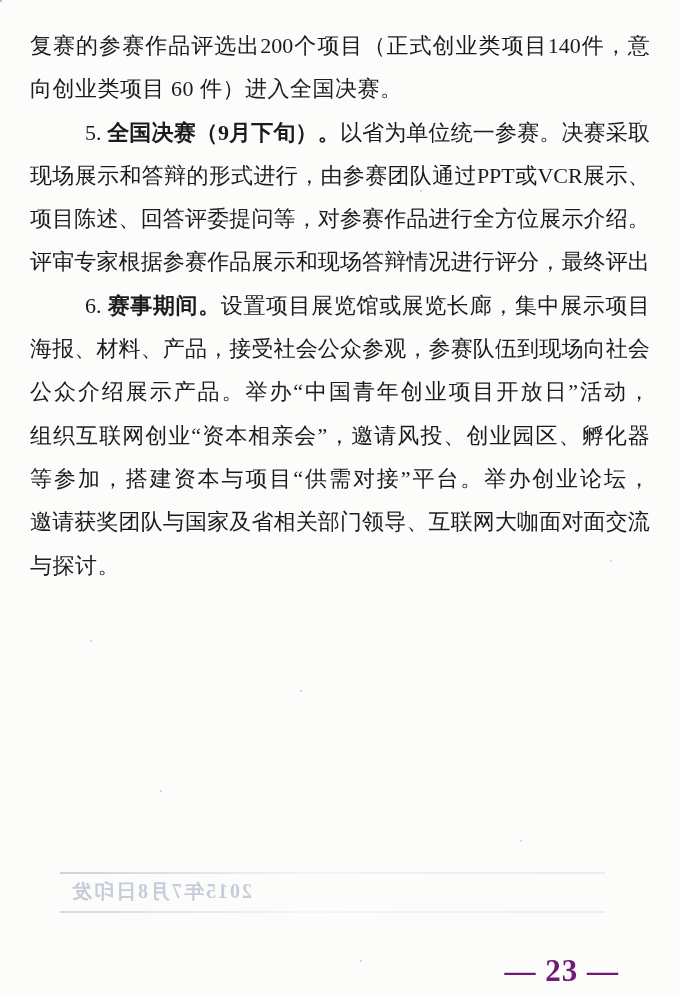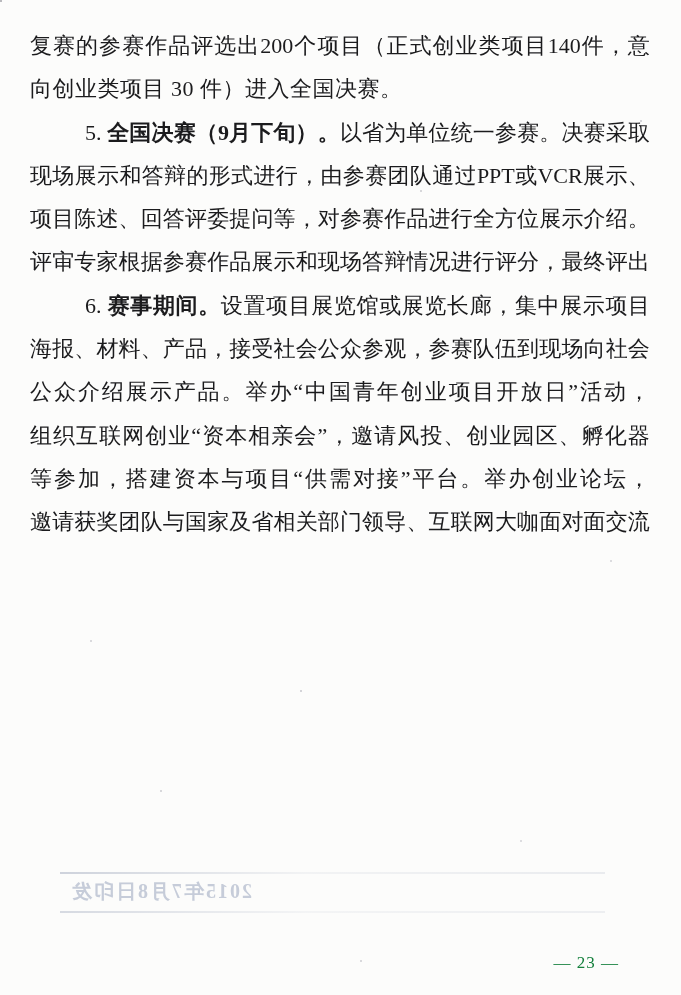--- a/index.html
+++ b/index.html
@@ -59,45 +59,46 @@
     transform:scaleX(-1);
     font-size:20px;font-weight:bold;
     letter-spacing:2px;
     color:#c6ccd9;
     filter:blur(0.4px);
     text-align:center;
     white-space:nowrap;
   }
   .pagenum{
     position:absolute;right:62px;top:953px;
-    font-size:17px;
-    font-weight:normal;
+    font-size:31px;
+    font-weight:bold;
     letter-spacing:1px;
-    color:#15803d;
+    color:#701a75;
     white-space:pre;
   }
 </style>
 </head>
 <body>
 
 <div class="page">
 
   <div class="textblock" id="body-lines">
       <div class="line fill"><span>复</span><span>赛</span><span>的</span><span>参</span><span>赛</span><span>作</span><span>品</span><span>评</span><span>选</span><span>出</span><span>200</span><span>个</span><span>项</span><span>目</span><span>（</span><span>正</span><span>式</span><span>创</span><span>业</span><span>类</span><span>项</span><span>目</span><span>140</span><span>件</span><span>，</span><span>意</span></div>
-      <div class="line short"><span>向创业类项目 30 件）进入全国决赛。</span></div>
+      <div class="line short"><span>向创业类项目 60 件）进入全国决赛。</span></div>
       <div class="line fill indent"><span>5. </span><span class="b">全</span><span class="b">国</span><span class="b">决</span><span class="b">赛</span><span class="b">（</span><span class="b">9</span><span class="b">月</span><span class="b">下</span><span class="b">旬</span><span class="b">）</span><span class="b">。</span><span>以</span><span>省</span><span>为</span><span>单</span><span>位</span><span>统</span><span>一</span><span>参</span><span>赛</span><span>。</span><span>决</span><span>赛</span><span>采</span><span>取</span></div>
       <div class="line fill"><span>现</span><span>场</span><span>展</span><span>示</span><span>和</span><span>答</span><span>辩</span><span>的</span><span>形</span><span>式</span><span>进</span><span>行</span><span>，</span><span>由</span><span>参</span><span>赛</span><span>团</span><span>队</span><span>通</span><span>过</span><span>PPT</span><span>或</span><span>VCR</span><span>展</span><span>示</span><span>、</span></div>
       <div class="line fill"><span>项</span><span>目</span><span>陈</span><span>述</span><span>、</span><span>回</span><span>答</span><span>评</span><span>委</span><span>提</span><span>问</span><span>等</span><span>，</span><span>对</span><span>参</span><span>赛</span><span>作</span><span>品</span><span>进</span><span>行</span><span>全</span><span>方</span><span>位</span><span>展</span><span>示</span><span>介</span><span>绍</span><span>。</span></div>
       <div class="line fill"><span>评</span><span>审</span><span>专</span><span>家</span><span>根</span><span>据</span><span>参</span><span>赛</span><span>作</span><span>品</span><span>展</span><span>示</span><span>和</span><span>现</span><span>场</span><span>答</span><span>辩</span><span>情</span><span>况</span><span>进</span><span>行</span><span>评</span><span>分</span><span>，</span><span>最</span><span>终</span><span>评</span><span>出</span></div>
       <div class="line fill indent"><span>6. </span><span class="b">赛</span><span class="b">事</span><span class="b">期</span><span class="b">间</span><span class="b">。</span><span>设</span><span>置</span><span>项</span><span>目</span><span>展</span><span>览</span><span>馆</span><span>或</span><span>展</span><span>览</span><span>长</span><span>廊</span><span>，</span><span>集</span><span>中</span><span>展</span><span>示</span><span>项</span><span>目</span></div>
       <div class="line fill"><span>海</span><span>报</span><span>、</span><span>材</span><span>料</span><span>、</span><span>产</span><span>品</span><span>，</span><span>接</span><span>受</span><span>社</span><span>会</span><span>公</span><span>众</span><span>参</span><span>观</span><span>，</span><span>参</span><span>赛</span><span>队</span><span>伍</span><span>到</span><span>现</span><span>场</span><span>向</span><span>社</span><span>会</span></div>
       <div class="line fill"><span>公</span><span>众</span><span>介</span><span>绍</span><span>展</span><span>示</span><span>产</span><span>品</span><span>。</span><span>举</span><span>办</span><span>“</span><span>中</span><span>国</span><span>青</span><span>年</span><span>创</span><span>业</span><span>项</span><span>目</span><span>开</span><span>放</span><span>日</span><span>”</span><span>活</span><span>动</span><span>，</span></div>
       <div class="line fill"><span>组</span><span>织</span><span>互</span><span>联</span><span>网</span><span>创</span><span>业</span><span>“</span><span>资</span><span>本</span><span>相</span><span>亲</span><span>会</span><span>”</span><span>，</span><span>邀</span><span>请</span><span>风</span><span>投</span><span>、</span><span>创</span><span>业</span><span>园</span><span>区</span><span>、</span><span>孵</span><span>化</span><span>器</span></div>
       <div class="line fill"><span>等</span><span>参</span><span>加</span><span>，</span><span>搭</span><span>建</span><span>资</span><span>本</span><span>与</span><span>项</span><span>目</span><span>“</span><span>供</span><span>需</span><span>对</span><span>接</span><span>”</span><span>平</span><span>台</span><span>。</span><span>举</span><span>办</span><span>创</span><span>业</span><span>论</span><span>坛</span><span>，</span></div>
       <div class="line fill"><span>邀</span><span>请</span><span>获</span><span>奖</span><span>团</span><span>队</span><span>与</span><span>国</span><span>家</span><span>及</span><span>省</span><span>相</span><span>关</span><span>部</span><span>门</span><span>领</span><span>导</span><span>、</span><span>互</span><span>联</span><span>网</span><span>大</span><span>咖</span><span>面</span><span>对</span><span>面</span><span>交</span><span>流</span></div>
+      <div class="line short"><span>与探讨。</span></div>
     </div>
 
   <div class="bleed">
     <div class="bt-rule-top"></div>
     <div class="bt-text">2015年7月8日印发</div>
     <div class="bt-rule-bottom"></div>
   </div>
 
   <div class="pagenum">— 23 —</div>
 

